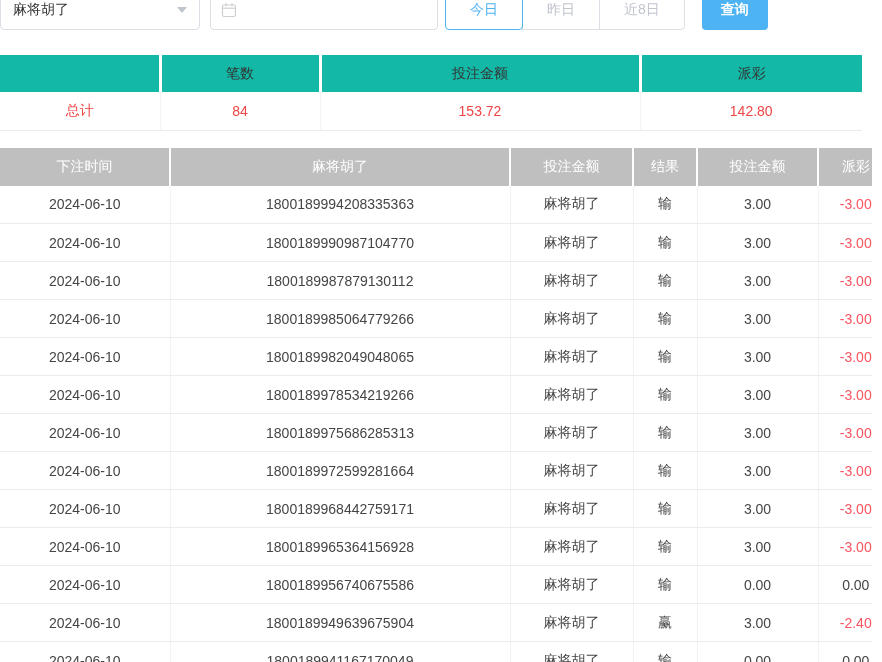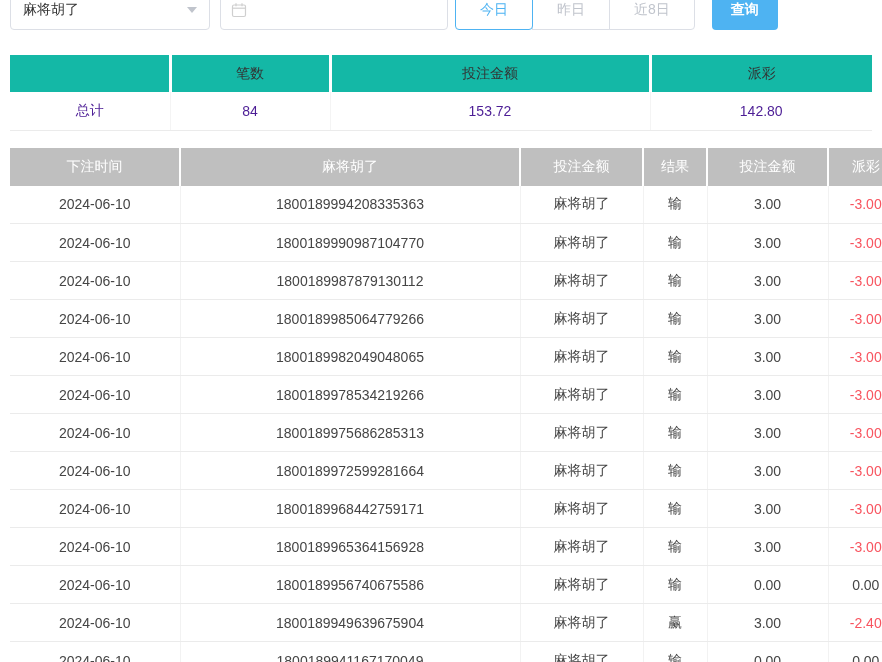--- a/index.html
+++ b/index.html
@@ -4,21 +4,21 @@
 <style>
   :root{
     --accent:#4eb3f2;
     --neg:#f8545f;
     --th-gray:#bfbfbf;
     --line:#ebebeb;
   }
   *{box-sizing:border-box;margin:0;padding:0;}
   html,body{width:882px;height:662px;overflow:hidden;background:#fff;
     font-family:"Liberation Sans","DejaVu Sans",sans-serif;color:#454545;}
-  .page{position:relative;width:882px;height:662px;padding-left:10px;}
+  .page{position:relative;width:882px;height:662px;}
 
   
   .toolbar{position:relative;height:30px;display:flex;align-items:flex-start;}
   .ctl{margin-top:-10px;height:40px;background:#fff;border:1px solid #dcdfe6;
     border-radius:4px;display:flex;align-items:center;font-size:14px;}
   .select{width:200px;padding:0 12px;justify-content:space-between;color:#333;cursor:pointer;}
   .caret{width:0;height:0;border-left:5px solid transparent;border-right:5px solid transparent;
     border-top:6px solid #c0c4cc;}
   .date{width:228px;margin-left:10px;padding:0 10px;color:#3a3f4a;gap:8px;}
   .btn-group{display:flex;margin-left:7px;margin-top:-10px;height:40px;}
@@ -32,21 +32,21 @@
   .query-btn{margin-left:17px;margin-top:-10px;height:40px;width:66px;border:none;
     background:var(--accent);color:#fff;font-size:14px;font-weight:bold;
     border-radius:4px;cursor:pointer;font-family:inherit;}
 
   
   .summary{margin-top:25px;width:862px;border-collapse:collapse;table-layout:fixed;
     font-size:14px;text-align:center;}
   .summary th{height:37px;background:#14b8a6;color:#333;font-weight:normal;
     border-right:3px solid #fff;}
   .summary th:last-child{border-right:none;}
-  .summary td{height:38px;background:#fff;color:#4c1d95;
+  .summary td{height:38px;background:#fff;color:#ef4444;
     border-bottom:1px solid var(--line);border-right:1px solid #f4f4f4;}
   .summary td:last-child{border-right:none;}
   .summary col:nth-child(1){width:160px;}
   .summary col:nth-child(2){width:160px;}
   .summary col:nth-child(3){width:320px;}
   .summary col:nth-child(4){width:222px;}
 
   
   .main-wrap{margin-top:17px;width:872px;overflow:hidden;}
   .main{width:893px;border-collapse:collapse;table-layout:fixed;font-size:14px;text-align:center;}

